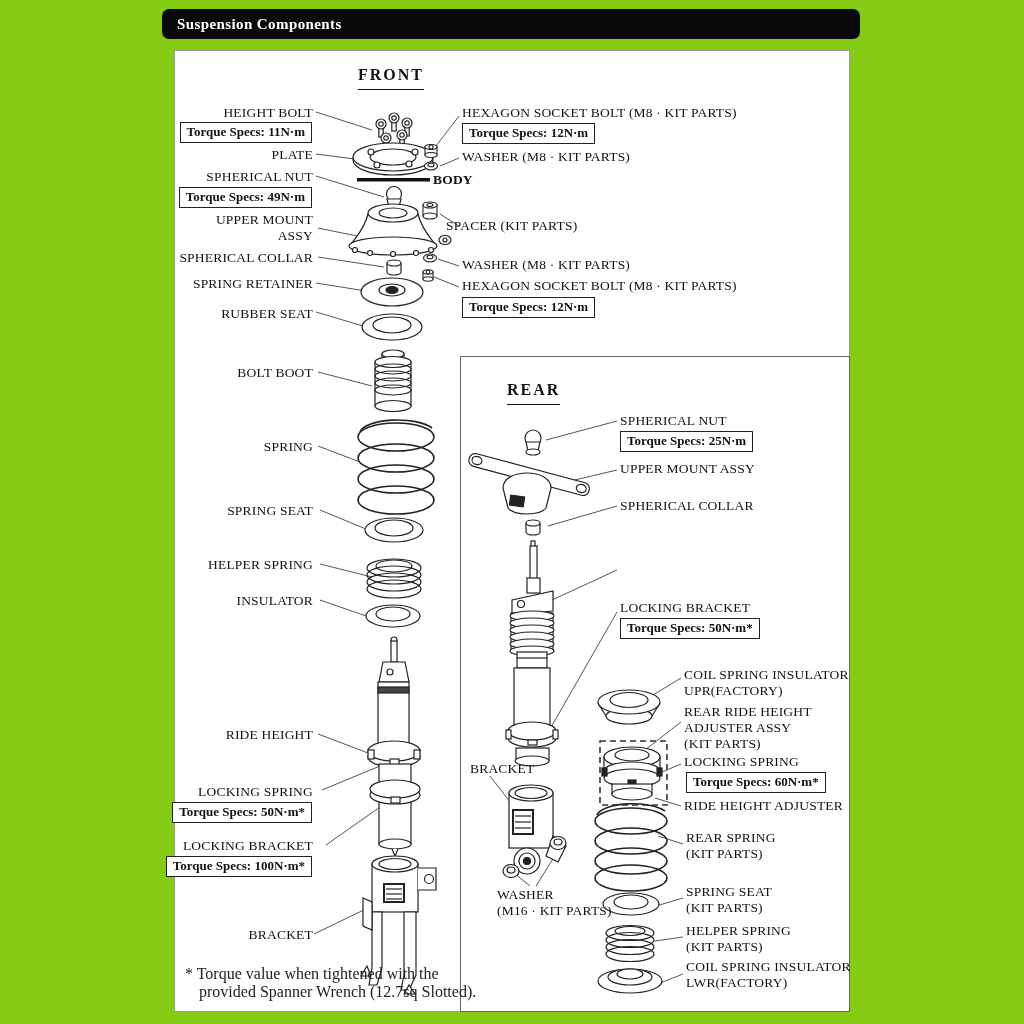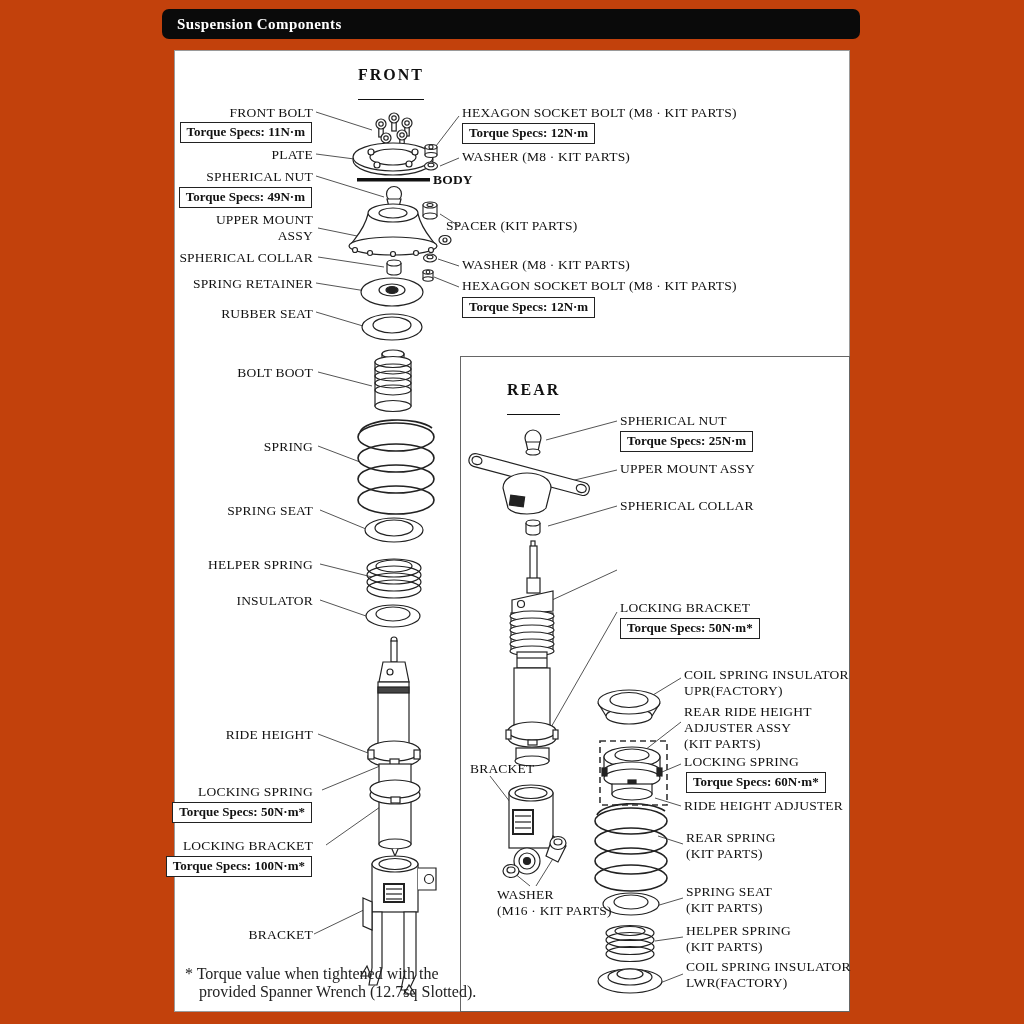--- a/index.html
+++ b/index.html
@@ -1,32 +1,32 @@
 <!DOCTYPE html>
 <html><head>
 <meta charset="utf-8">
 <style>
   html,body{margin:0;padding:0;background:#fff;}
-  #stage{position:relative;width:1024px;height:1024px;background:#c2410c;overflow:hidden;
+  #stage{position:relative;width:1024px;height:1024px;background:#84cc16;overflow:hidden;
          font-family:"Liberation Serif", serif;}
   .titlebar{position:absolute;left:162px;top:9px;width:698px;height:30px;background:#0a0a0a;
             border-radius:7px;display:flex;align-items:center;padding-left:15px;box-sizing:border-box;}
   .titlebar span{color:#ffffff;font-weight:bold;font-size:15px;letter-spacing:0.4px;}
   .outer-box{position:absolute;left:174px;top:50px;width:676px;height:962px;
              border:1.5px solid #9a9a9a;box-sizing:border-box;background:#fff;}
   .rear-box{position:absolute;left:460px;top:356px;width:390px;height:656px;
             border:1.5px solid #666;box-sizing:border-box;background:transparent;}
   svg.art{position:absolute;left:0;top:0;pointer-events:none;}
   .lbl{position:absolute;font-size:13.5px;color:#111;white-space:nowrap;letter-spacing:0.2px;line-height:1.18;}
   .ml{white-space:pre-line;}
   .r{text-align:right;}
   .tq{position:absolute;font-size:13px;color:#111;border:1.5px solid #222;background:#fff;
       padding:1px 6px 2px;white-space:nowrap;line-height:1.25;font-weight:bold;}
   .sec{position:absolute;font-weight:bold;font-size:16px;color:#111;letter-spacing:2px;
-       border-bottom:1.6px solid #111;padding-bottom:15px;}
+       border-bottom:1.6px solid #111;padding-bottom:5px;}
   .bodylbl{font-weight:bold;}
   .fn{position:absolute;font-size:16px;color:#222;white-space:nowrap;}
 </style>
 </head>
 <body>
 
 <div id="stage">
 
   <div class="titlebar">
     <span>Suspension Components</span>
@@ -350,21 +350,21 @@
         <ellipse cx="630" cy="981" rx="32" ry="12"></ellipse>
         <ellipse cx="630" cy="977" rx="22" ry="8"></ellipse>
         <ellipse cx="630" cy="974" rx="13" ry="5"></ellipse>
       </g>
     </g>
   </svg>
 
   <div class="sec" style="left:358px;top:66px;">FRONT</div>
   <div class="sec" style="left:507px;top:381px;">REAR</div>
 
-  <div class="lbl r" style="right:711px;top:105px;">FRONT BOLT</div>
+  <div class="lbl r" style="right:711px;top:105px;">HEIGHT BOLT</div>
   <div class="tq" style="right:712px;top:122px;">Torque Specs: 11N·m</div>
   <div class="lbl r" style="right:711px;top:147px;">PLATE</div>
   <div class="lbl r" style="right:711px;top:169px;">SPHERICAL NUT</div>
   <div class="tq" style="right:712px;top:187px;">Torque Specs: 49N·m</div>
   <div class="lbl r ml" style="right:711px;top:212px;text-align:right;">UPPER MOUNT
 ASSY</div>
   <div class="lbl r" style="right:711px;top:250px;">SPHERICAL COLLAR</div>
   <div class="lbl r" style="right:711px;top:276px;">SPRING RETAINER</div>
   <div class="lbl r" style="right:711px;top:306px;">RUBBER SEAT</div>
   <div class="lbl r" style="right:711px;top:365px;">BOLT BOOT</div>

